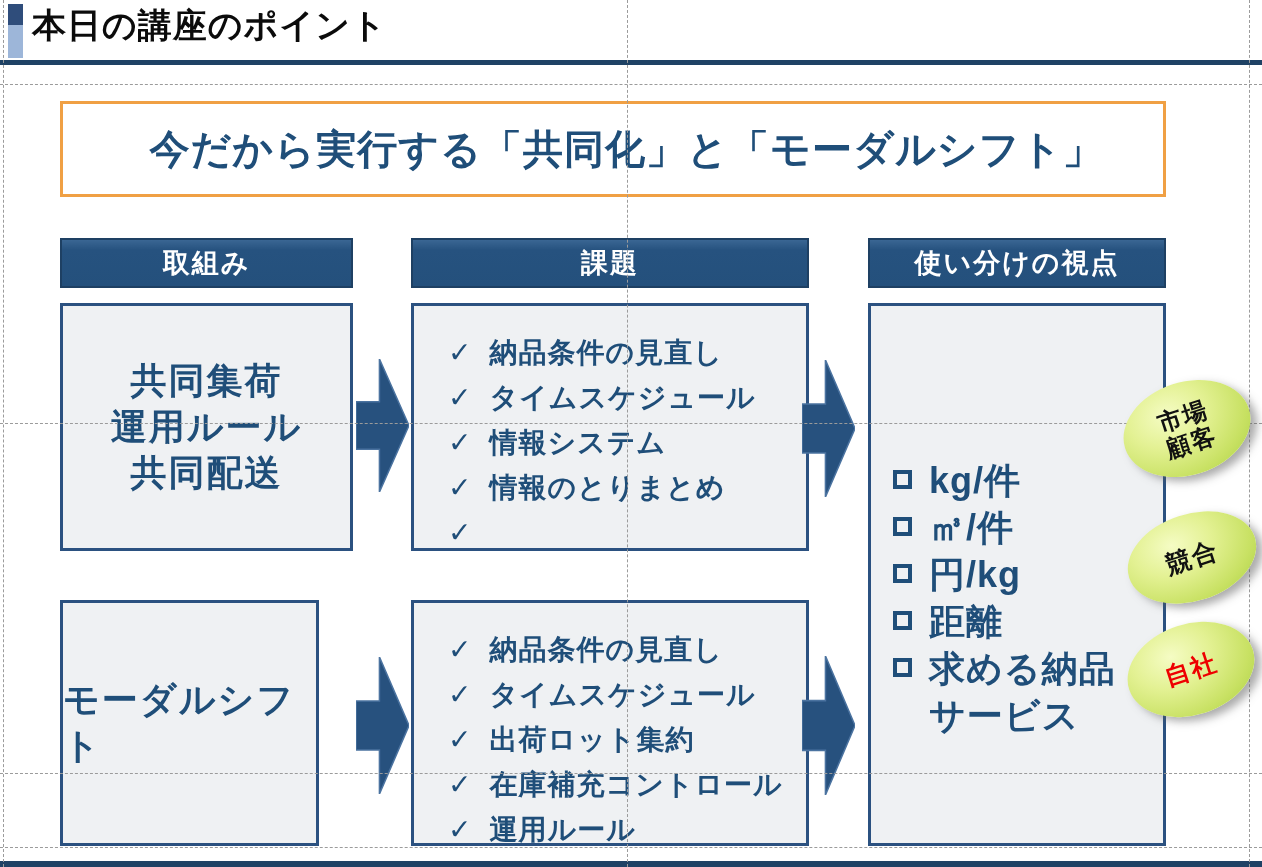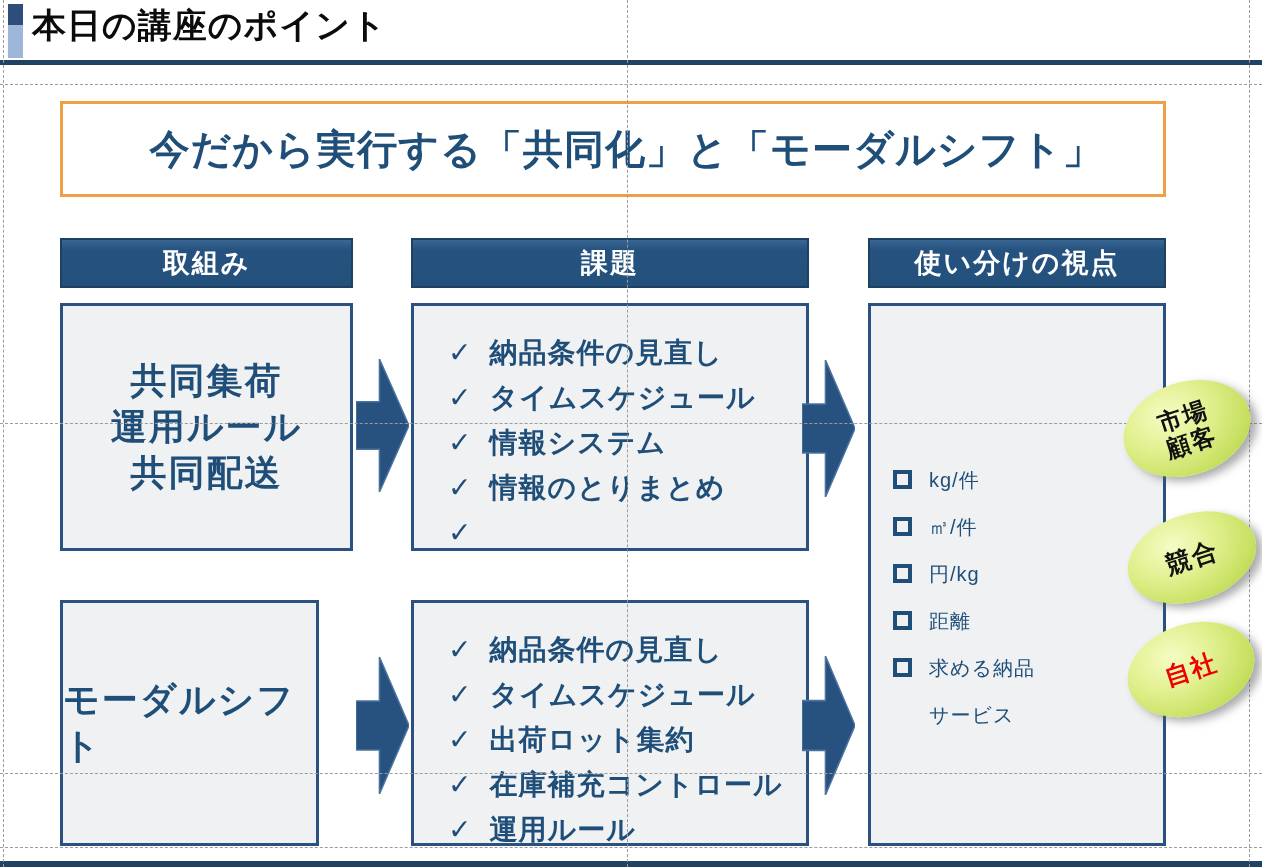--- a/index.html
+++ b/index.html
@@ -39,21 +39,21 @@
   ul { list-style:none; margin:0; padding:0; }
 
   .center-lines { position:absolute; inset:0; display:flex; flex-direction:column; align-items:center; justify-content:center; }
   .center-lines li { font-size:36px; font-weight:700; color:#1F4E79; line-height:46px; letter-spacing:2px; }
 
   .issues-list { position:absolute; left:34px; top:24px; }
   .issues-list li { display:flex; align-items:flex-start; font-size:28px; font-weight:700; color:#1F4E79; line-height:45px; white-space:nowrap; letter-spacing:1px; }
   .icon-check { margin-right:17px; font-weight:700; }
 
   .metric-list { position:absolute; left:22px; top:151px; }
-  .metric-list li { display:flex; align-items:flex-start; font-size:20px; font-weight:400; color:#1F4E79; line-height:47px; letter-spacing:1px; }
+  .metric-list li { display:flex; align-items:flex-start; font-size:36px; font-weight:700; color:#1F4E79; line-height:47px; letter-spacing:1px; }
   .icon-square { flex:0 0 auto; width:19px; height:19px; border:4px solid #1F4E79; margin:13px 17px 0 0; background:transparent; }
 
   
   .flow-arrow { position:absolute; z-index:3; }
   .flow-arrow svg { display:block; width:100%; height:100%; }
 
   
   .badge { position:absolute; border-radius:50%; transform:rotate(-18deg);
     background:radial-gradient(ellipse at 38% 30%, #F5FCC4 0%, #E3F193 35%, #C8E163 70%, #A8CE41 100%);
     box-shadow:5px 6px 9px rgba(90,90,90,0.5);

